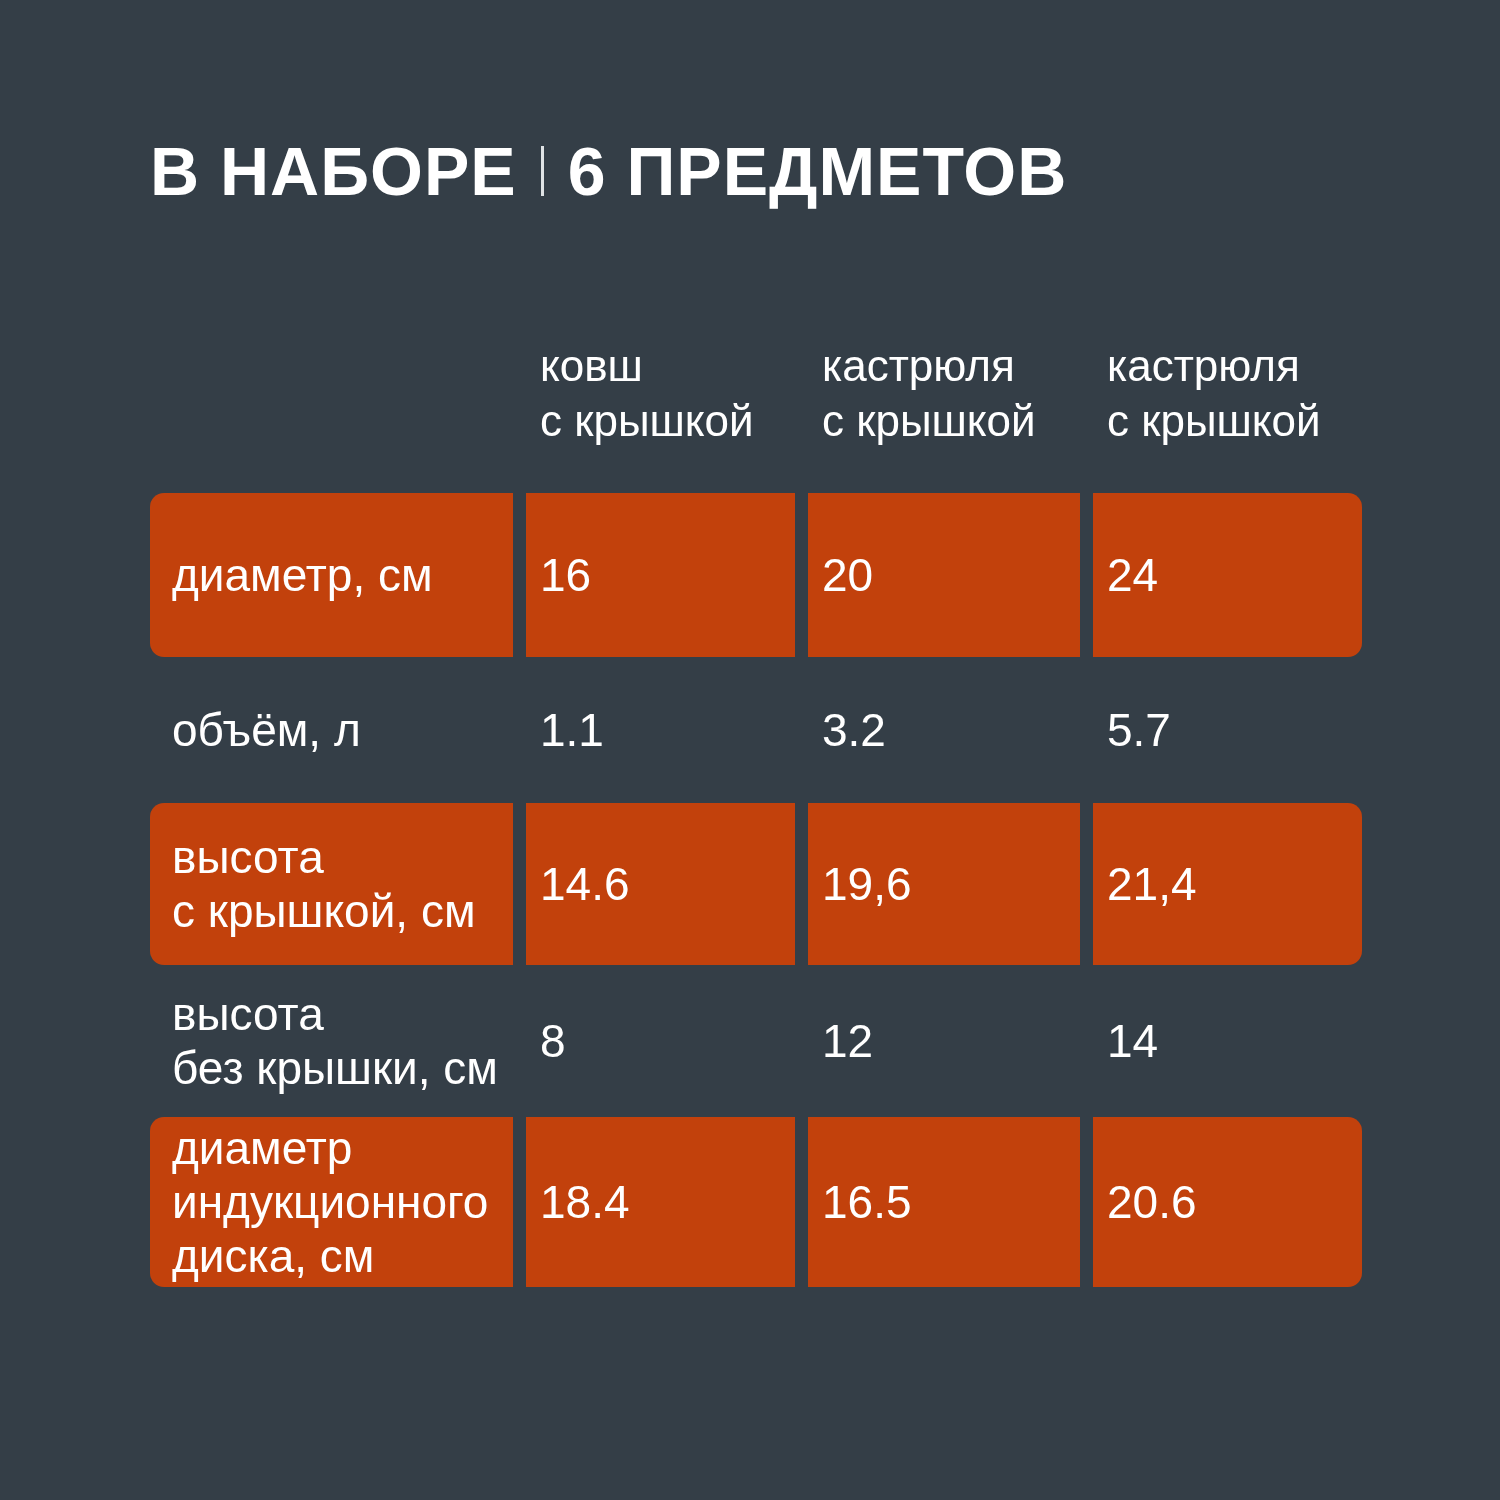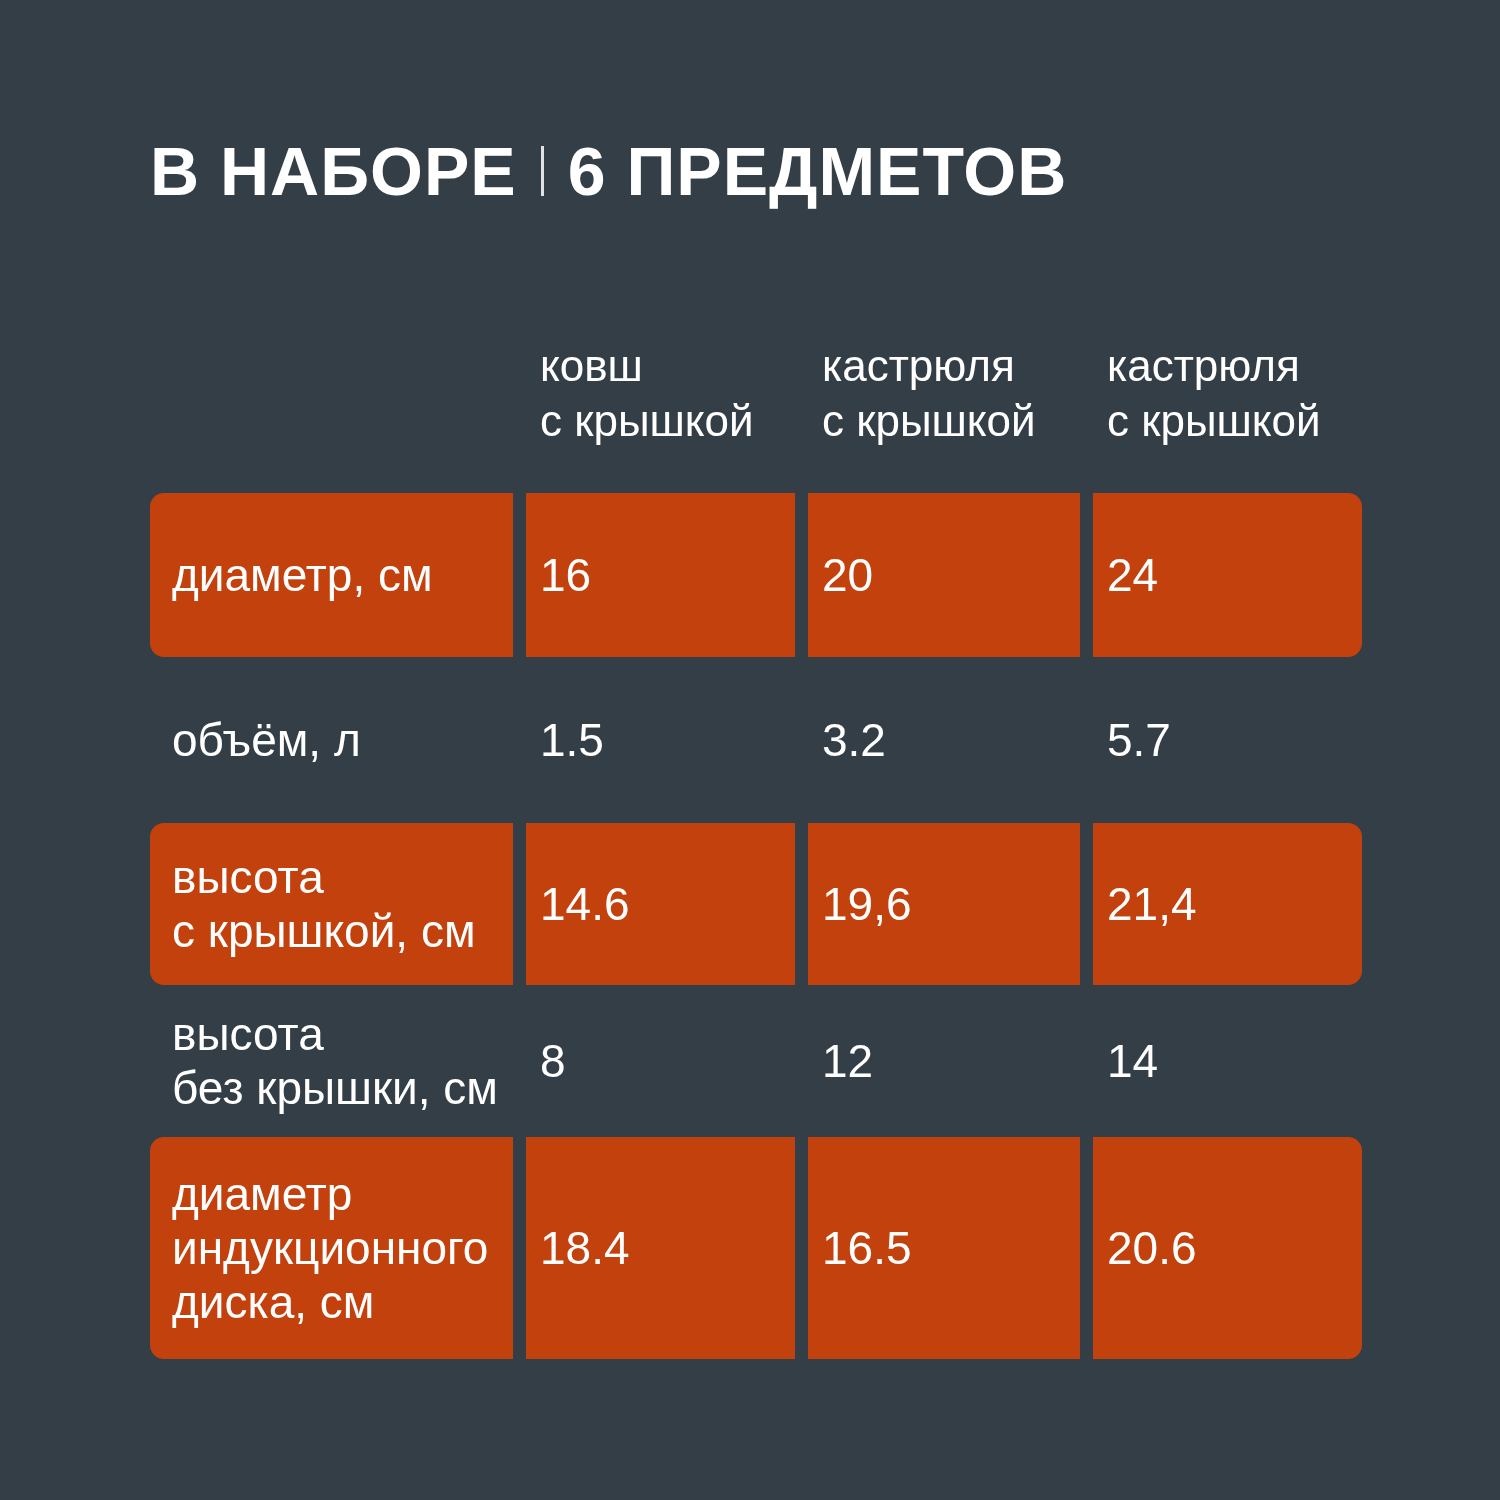--- a/index.html
+++ b/index.html
@@ -56,24 +56,24 @@
     white-space: pre-line;
   }
 
   .rows {
     position: absolute;
     left: 150px;
     top: 493px;
     width: 1197px;
   }
   .row.r1 { height: 164px; }
-  .row.r2 { height: 166px; }
+  .row.r2 { height: 146px; }
   .row.r3 { height: 162px; }
   .row.r4 { height: 152px; }
-  .row.r5 { height: 222px; }
+  .row.r5 { height: 170px; }
 
   .cell {
     display: flex;
     align-items: center;
     font-size: 46px;
     line-height: 54px;
   }
   .cell.label {
     padding-left: 22px;
     white-space: pre-line;
@@ -114,21 +114,21 @@
 
   <div class="row r1 col-grid highlighted">
     <div class="cell label">диаметр, см</div>
     <div class="cell value">16</div>
     <div class="cell value">20</div>
     <div class="cell value">24</div>
   </div>
 
   <div class="row r2 col-grid">
     <div class="cell label">объём, л</div>
-    <div class="cell value">1.5</div>
+    <div class="cell value">1.1</div>
     <div class="cell value">3.2</div>
     <div class="cell value">5.7</div>
   </div>
 
   <div class="row r3 col-grid highlighted">
     <div class="cell label">высота
 с крышкой, см</div>
     <div class="cell value">14.6</div>
     <div class="cell value">19,6</div>
     <div class="cell value">21,4</div>

